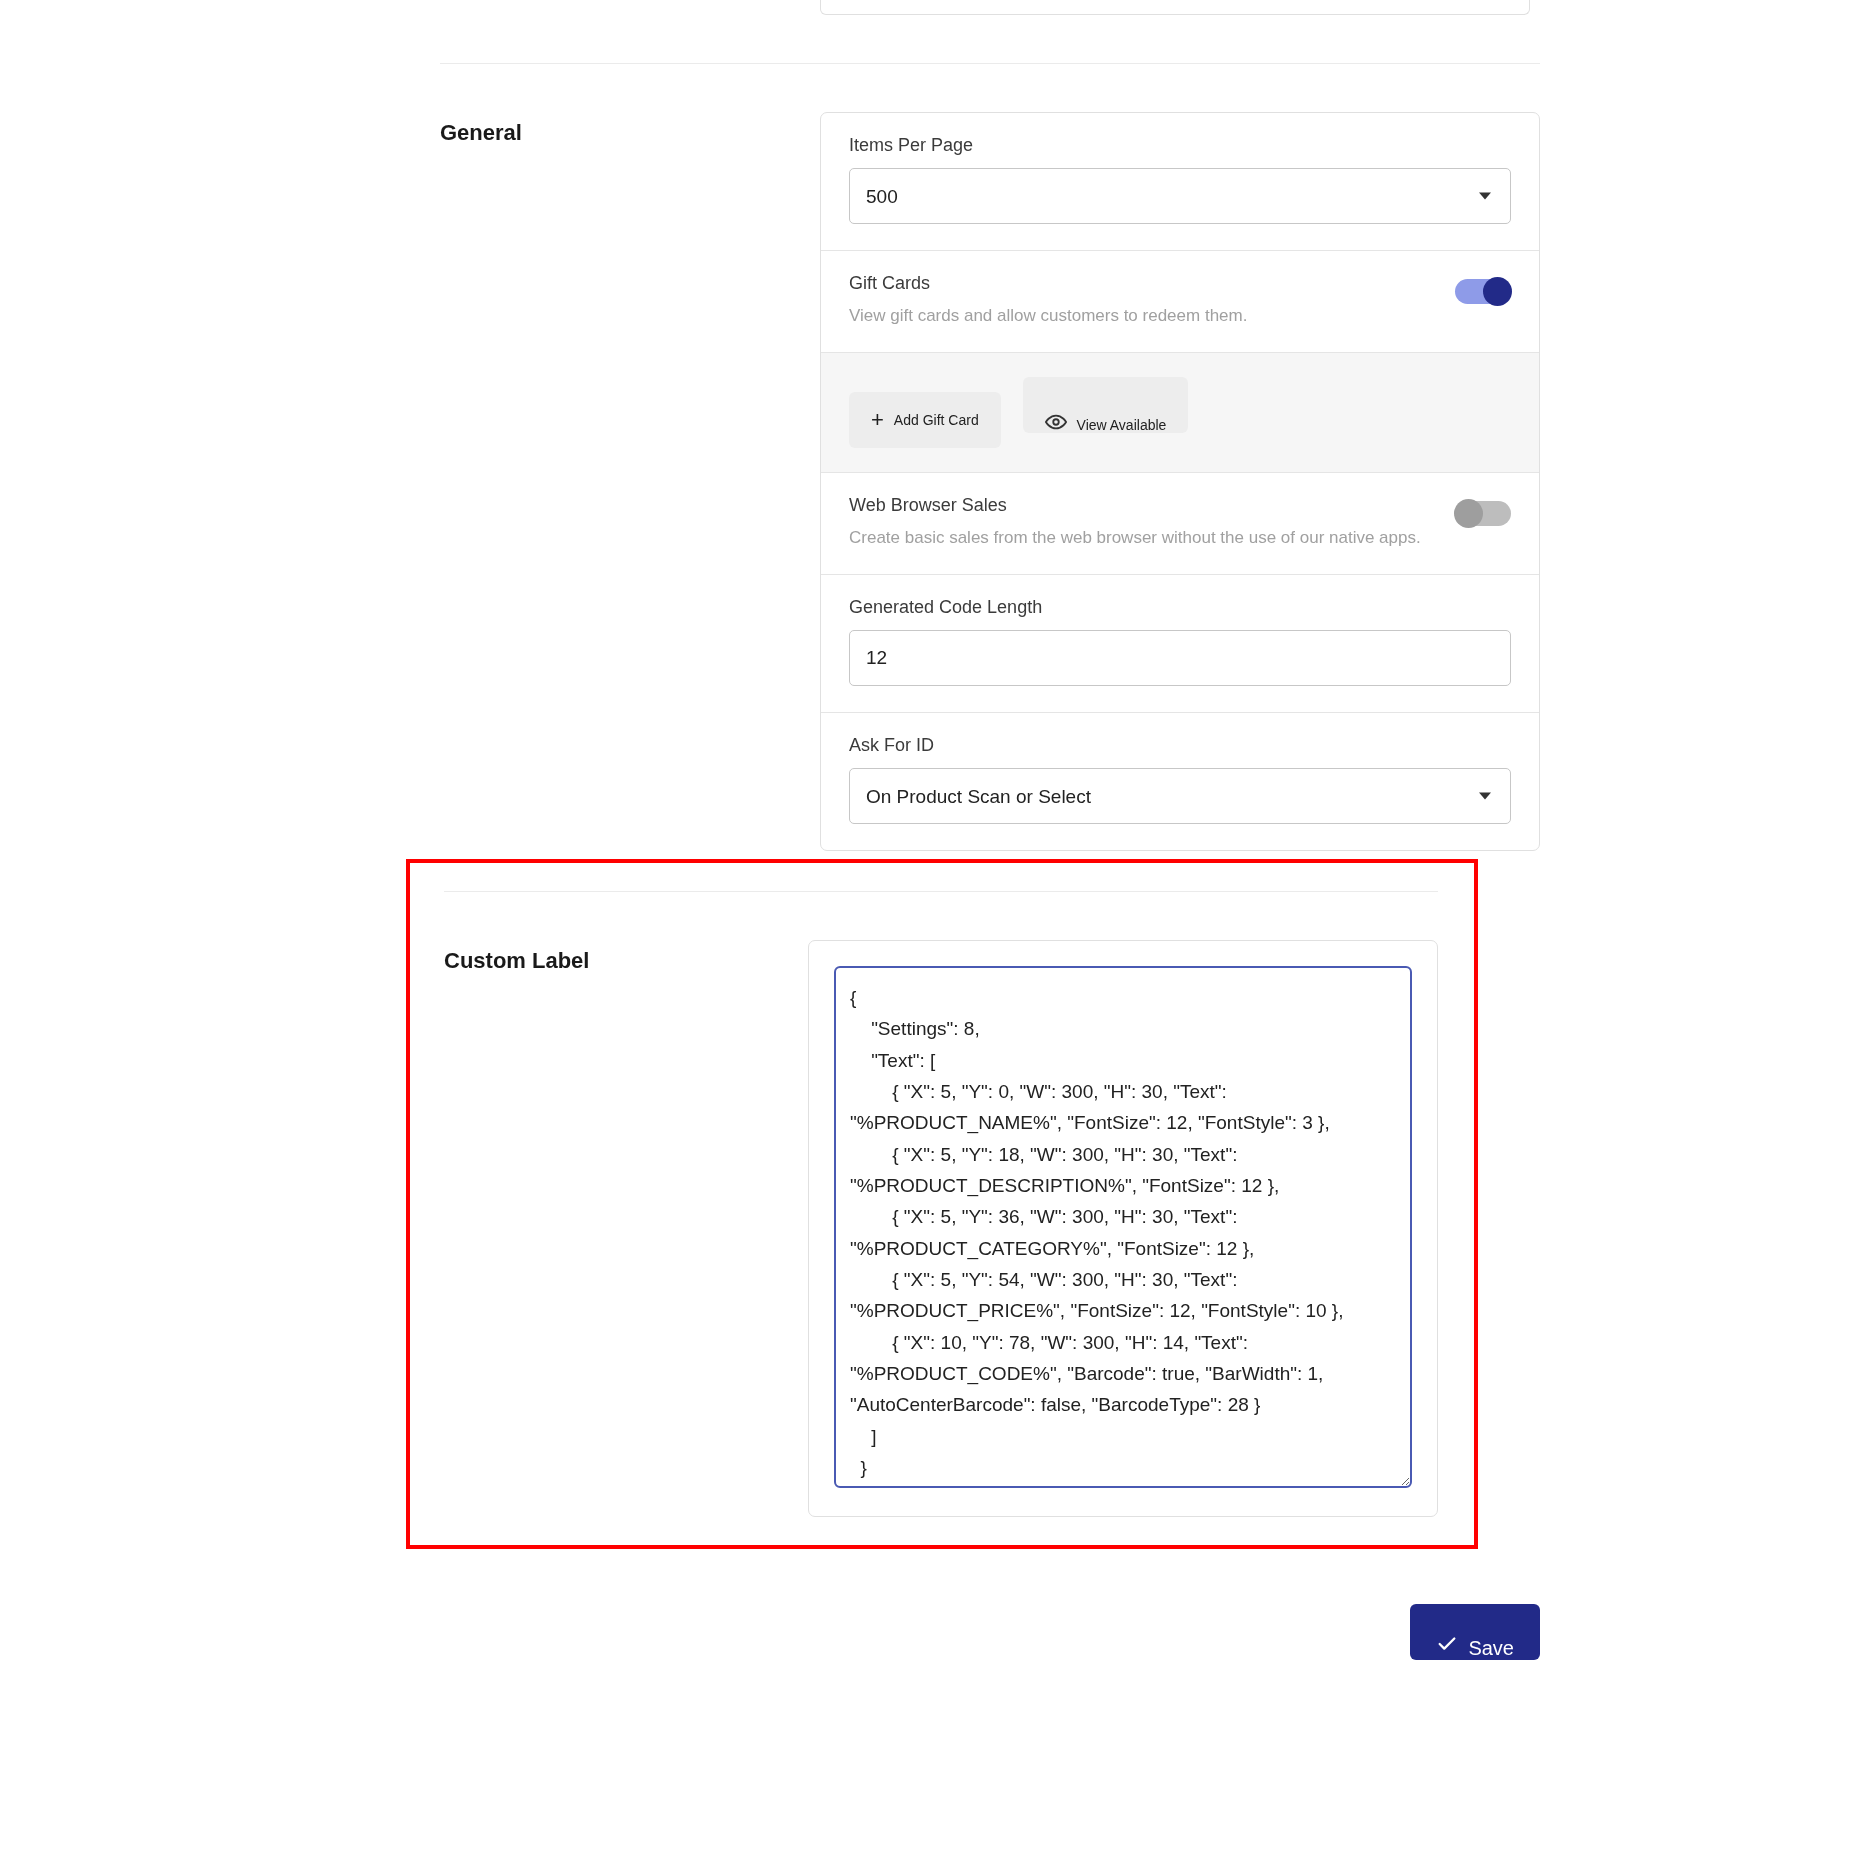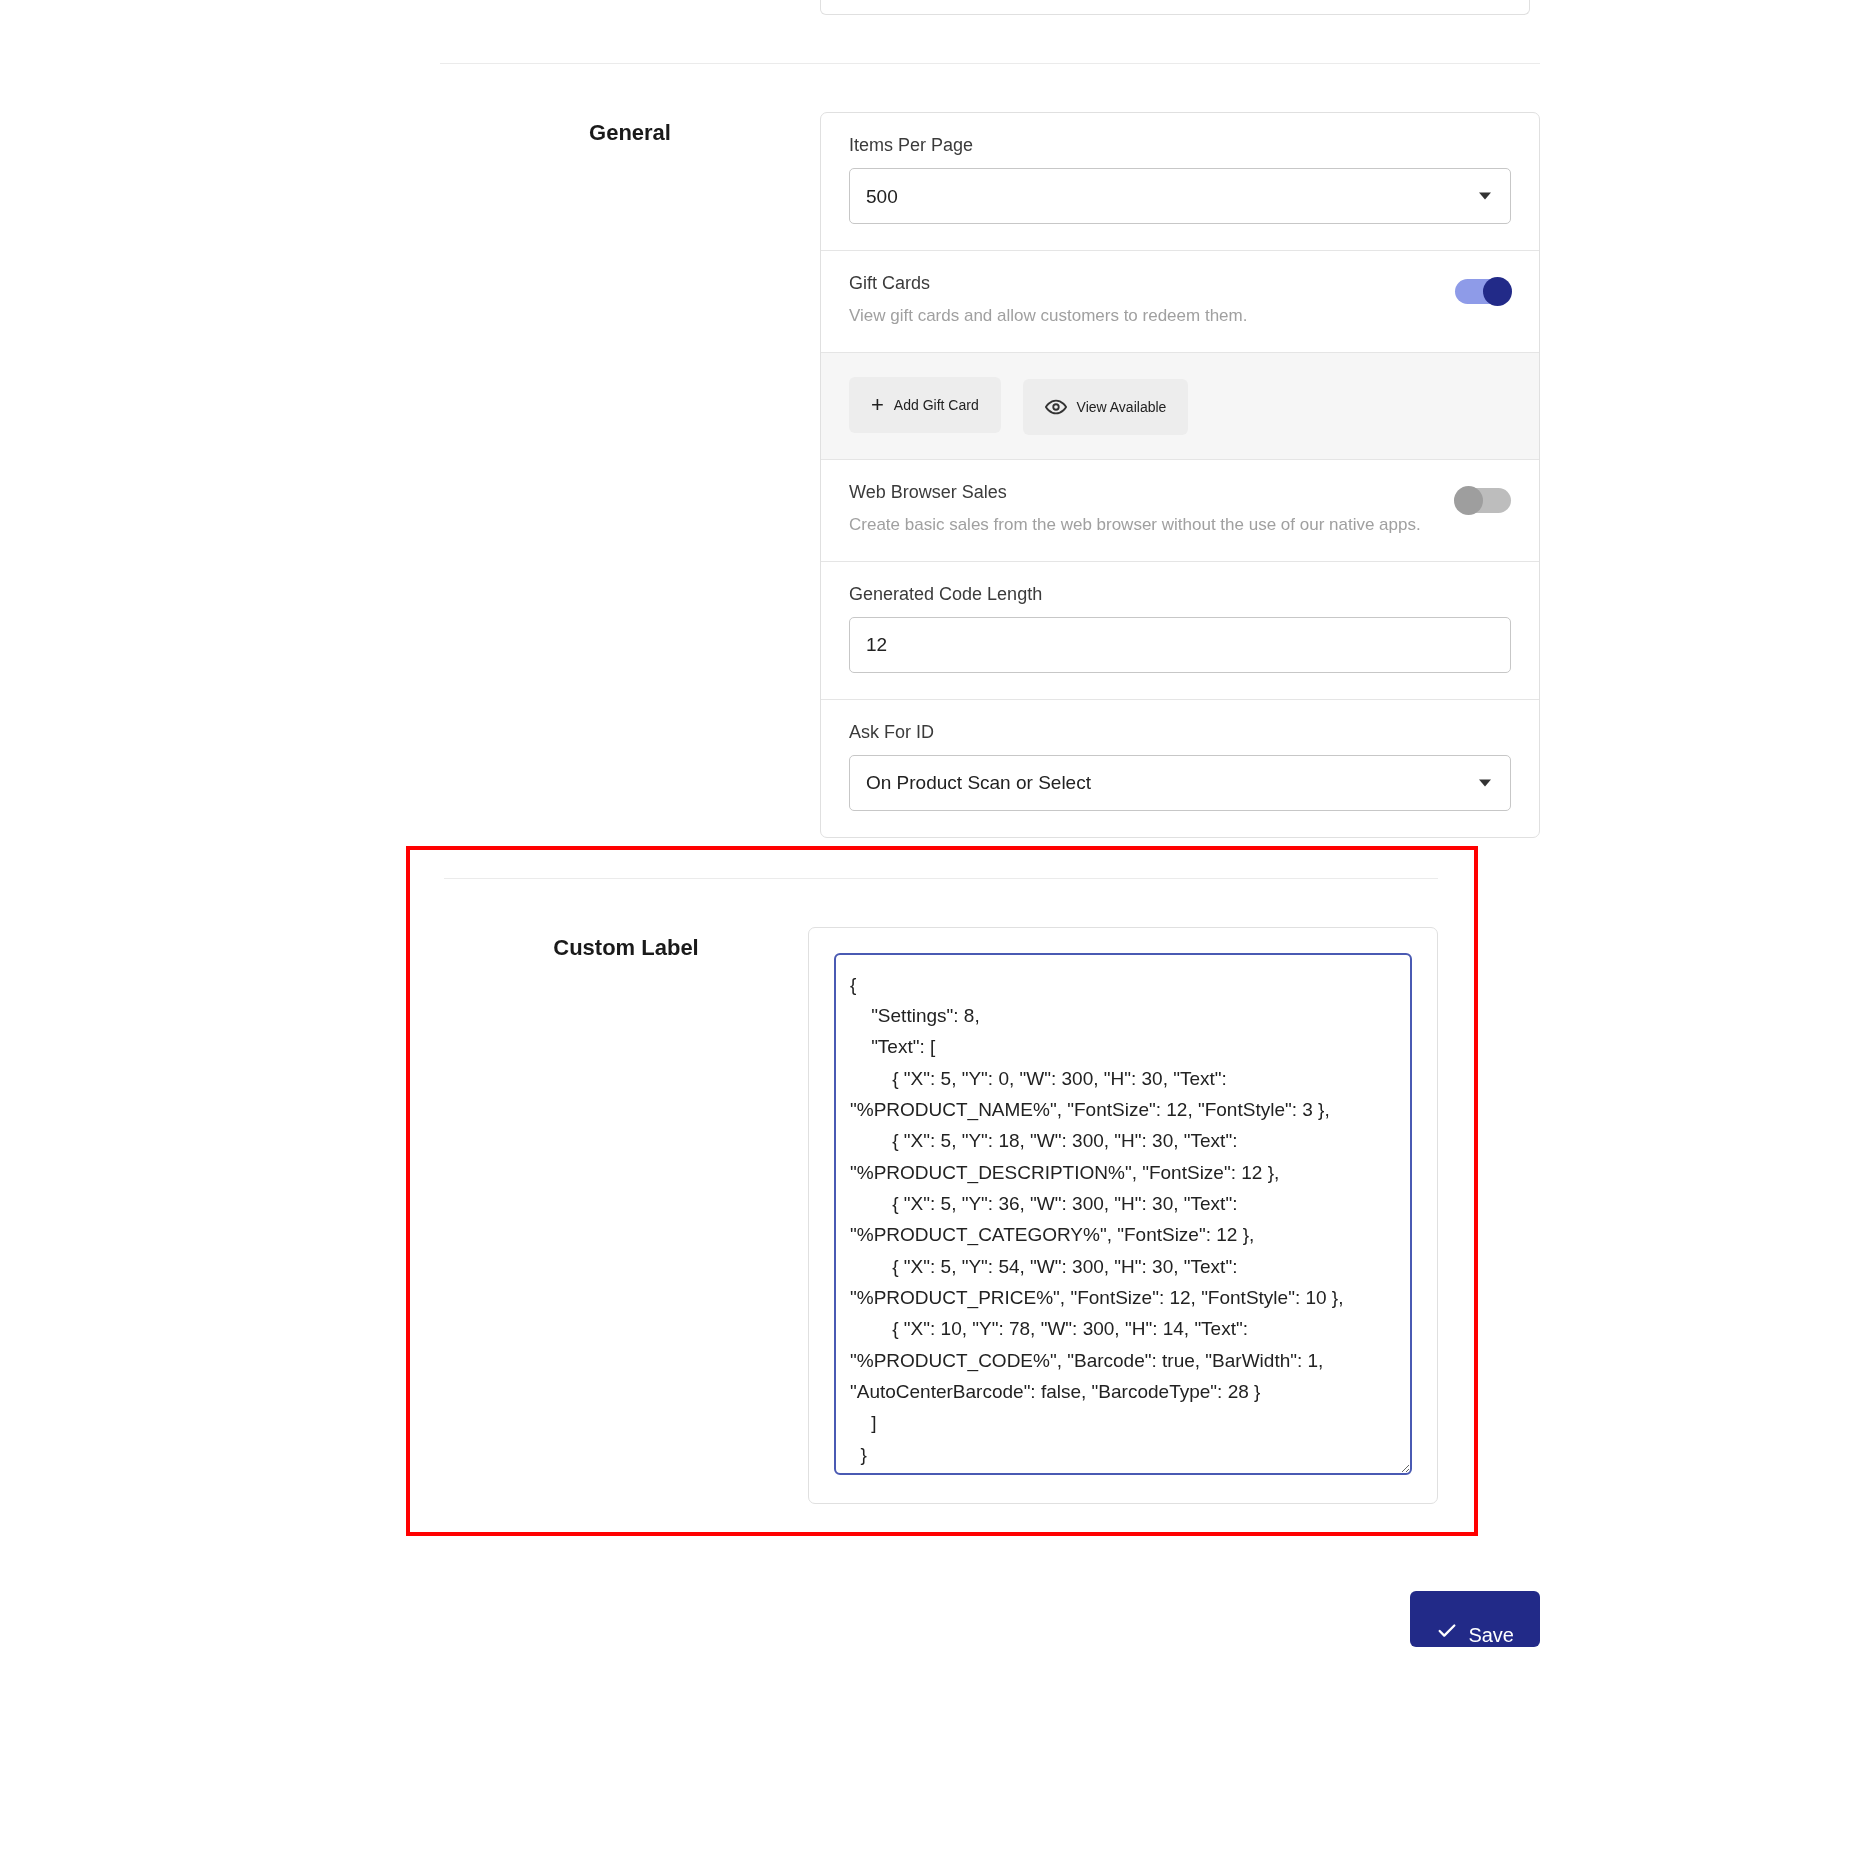--- a/index.html
+++ b/index.html
@@ -37,21 +37,20 @@
     .section {
       display: flex;
       margin-top: 48px;
     }
     .section-title {
       width: 380px;
       font-size: 22px;
       font-weight: 600;
       color: #1a1a1a;
       padding-top: 8px;
-      text-align: center;
     }
     .section-content {
       flex: 1;
       width: 720px;
     }
     .card {
       border: 1px solid #e0e0e0;
       border-radius: 7px;
       background: #fff;
     }
@@ -145,21 +144,21 @@
       font-size: 14px;
       color: #222;
       font-family: inherit;
       cursor: pointer;
       margin-right: 18px;
     }
     .btn .icon {
       margin-right: 10px;
       font-size: 19px;
     }
-    .btn:last-child { margin-right: 0; }
+    .btn:last-child { margin-right: 0; align-items: flex-end; }
     .highlight-section {
       border: 4px solid #ff0000;
       padding: 28px 36px 28px 18px;
       margin-top: 8px;
       margin-left: -34px;
       width: 1072px;
     }
     .highlight-divider {
       border: none;
       border-top: 1px solid #ebebeb;

